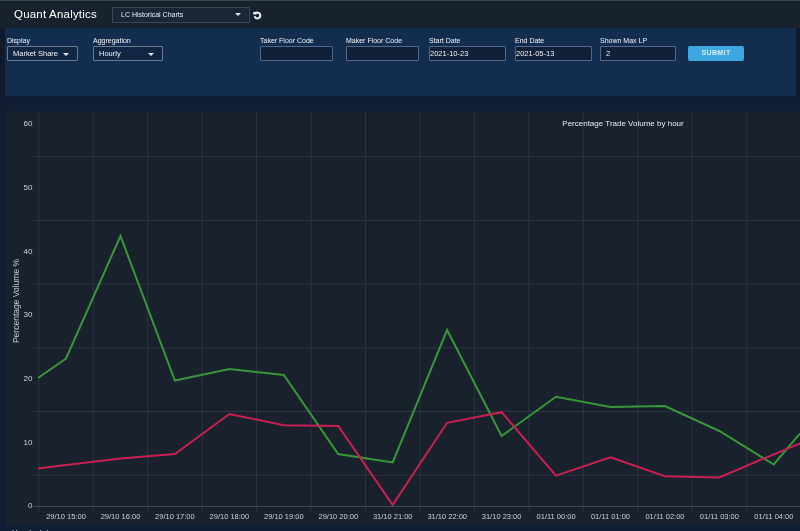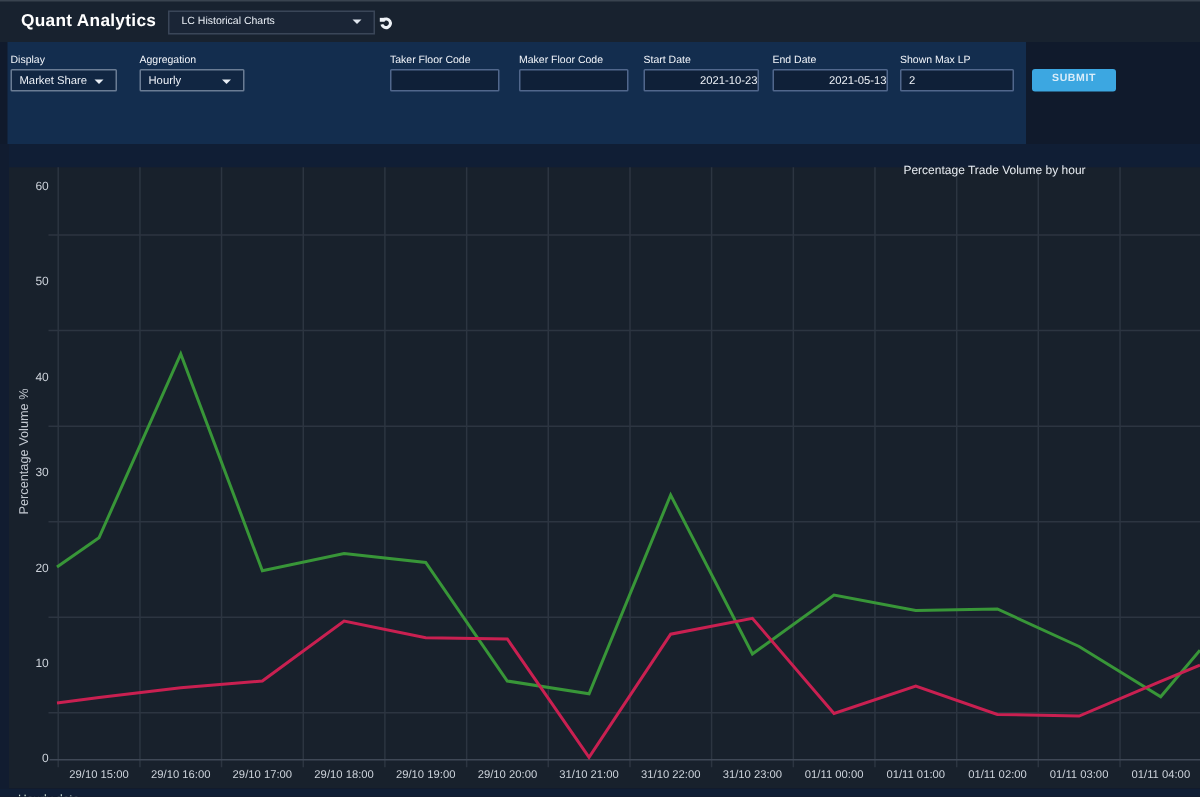--- a/index.html
+++ b/index.html
@@ -1,35 +1,35 @@
 <!DOCTYPE html>
 <html><head>
 <meta charset="utf-8">
 <style>
 * { margin:0; padding:0; box-sizing:border-box; }
 html,body { width:800px; height:531px; overflow:hidden; }
 body { position:relative; background:#101a2c; font-family:"Liberation Sans",sans-serif; }
 .leftcol { position:absolute; left:0; top:96px; width:6px; height:429.5px; background:#111c30; }
 .topbar { position:absolute; left:0; top:0; width:800px; height:28px; background:#18222f; border-top:1px solid #39434f; }
-.brand { position:absolute; left:14px; top:6.5px; font-size:11.5px; font-weight:bold; color:#ffffff; letter-spacing:0.2px; }
+.brand { position:absolute; left:14px; top:6.5px; font-size:11.5px; font-weight:normal; color:#ffffff; letter-spacing:0.2px; }
 .topdd { position:absolute; left:112px; top:6px; width:138px; height:16px; background:#1a2536; border:1px solid #3a4658; color:#e9eef5; font-size:7px; line-height:14px; padding-left:8px; }
 .topdd .car { position:absolute; right:8px; top:5px; width:0; height:0; border-left:3px solid transparent; border-right:3px solid transparent; border-top:3.5px solid #dfe6ee; }
-.panel { position:absolute; left:5px; top:28px; width:679px; height:68px; background:#132d4e; }
+.panel { position:absolute; left:5px; top:28px; width:791px; height:68px; background:#132d4e; }
 .grp { position:absolute; top:9px; }
 .grp .lab { font-size:7px; line-height:7px; color:#f2f5fa; margin-bottom:2px; height:7px; }
 .box { background:#0f2038; border:1px solid #51678c; height:15px; color:#edf1f7; font-size:7.5px; line-height:13.5px; padding-left:5px; position:relative; border-radius:1px; }
 .sel { background:#112642; border:1px solid #6a7c94; }
 .sel .car { position:absolute; right:8px; top:5.5px; width:0; height:0; border-left:3px solid transparent; border-right:3px solid transparent; border-top:3.5px solid #e8edf4; }
-.ctr { text-align:right; padding-left:0; }
+.ctr { text-align:left; padding-left:0; }
 .submit { position:absolute; left:683px; top:18px; width:56px; height:14.5px; background:#3ca7e1; border-radius:2px; color:#daedf9; font-size:7px; font-weight:bold; text-align:center; line-height:14.5px; letter-spacing:0.4px; }
 .band { position:absolute; left:0; top:96px; width:800px; height:15.5px; background:#101e35; }
 .chartwrap { position:absolute; left:0; top:95px; width:800px; height:436px; }
 .bottomstrip { position:absolute; left:0; top:525.5px; width:800px; height:5.5px; background:#101e35; overflow:hidden; }
 .bottomtext { position:absolute; left:12px; top:2.5px; color:#cfe3d8; font-size:8px; }
-.title { position:absolute; left:623px; top:109px; transform:translateX(-50%); font-size:8px; color:#e6ebf2; white-space:nowrap;margin-left:40px; }
+.title { position:absolute; left:623px; top:119px; transform:translateX(-50%); font-size:8px; color:#e6ebf2; white-space:nowrap; }
 </style>
 </head>
 <body>
   <div class="topbar">
     <div class="brand">Quant Analytics</div>
     <div class="topdd">LC Historical Charts<span class="car"></span></div>
     <svg style="position:absolute;left:251px;top:8px" width="13" height="13" viewBox="0 0 13 13">
       <path d="M 4.54 4.28 A 2.9 2.9 0 1 1 3.6 7.25" fill="none" stroke="#eef2f7" stroke-width="2"></path>
       <rect x="2.2" y="2.9" width="3.3" height="2.6" fill="#eef2f7"></rect>
     </svg>

